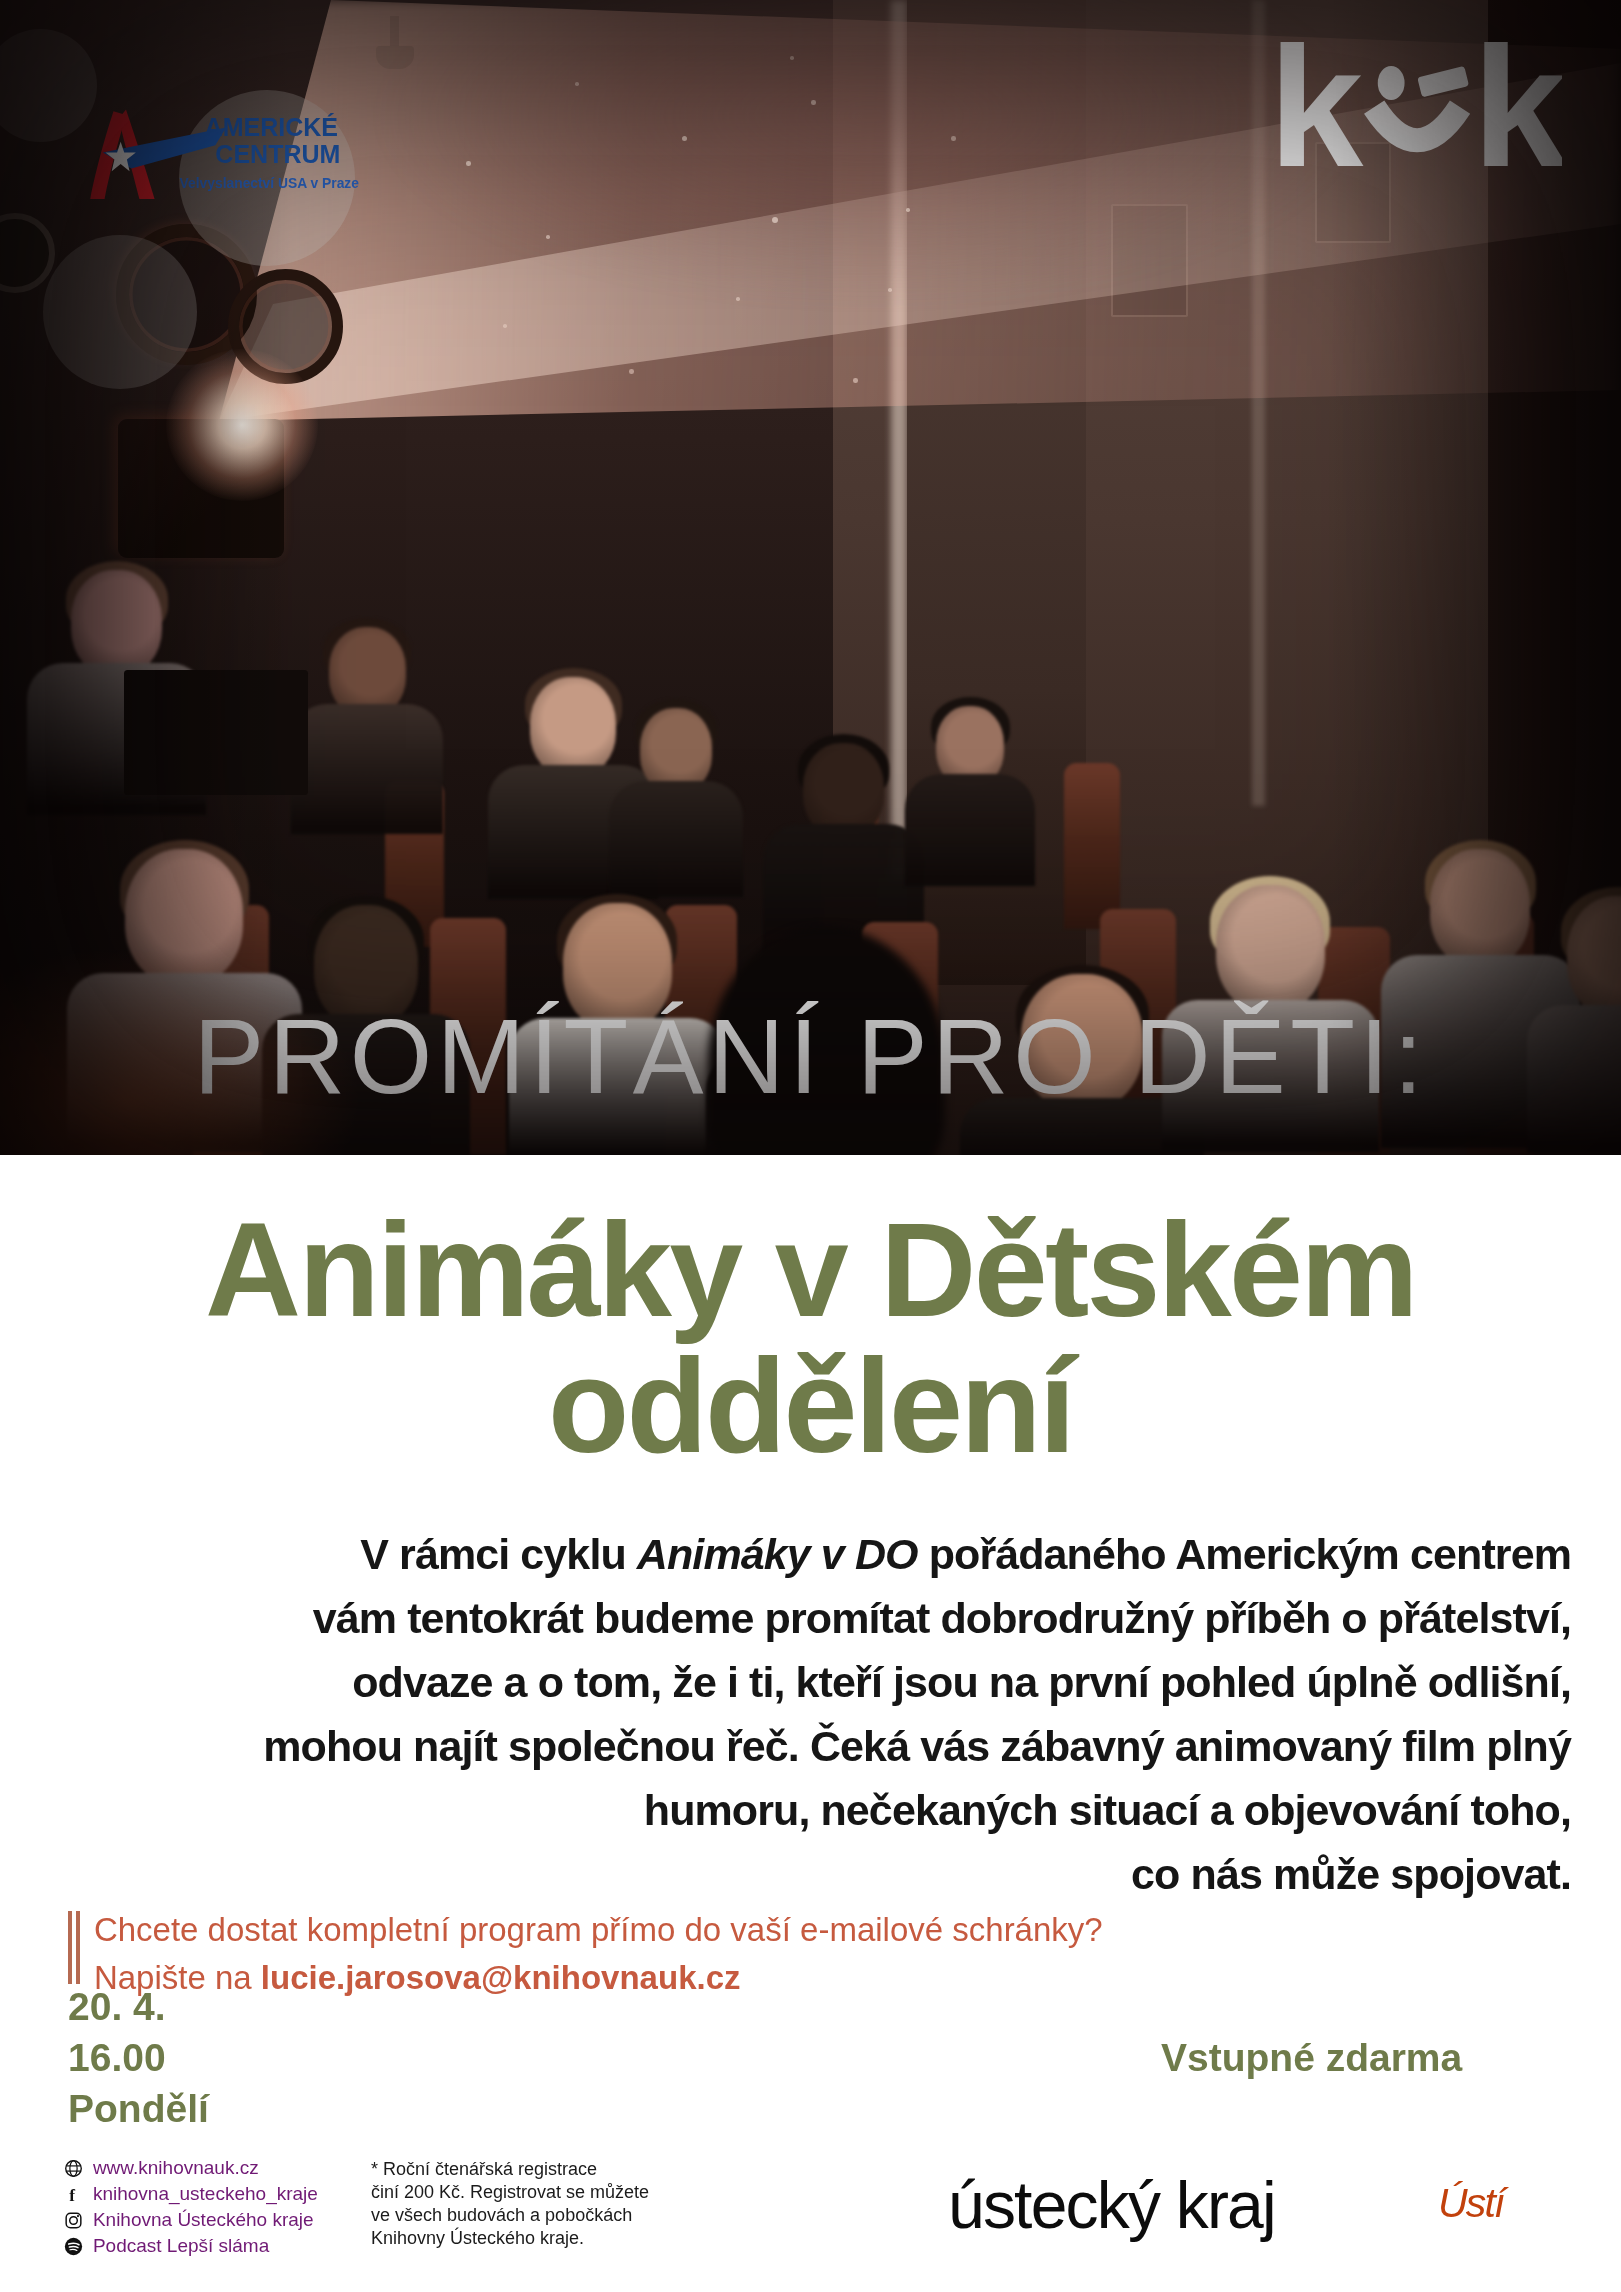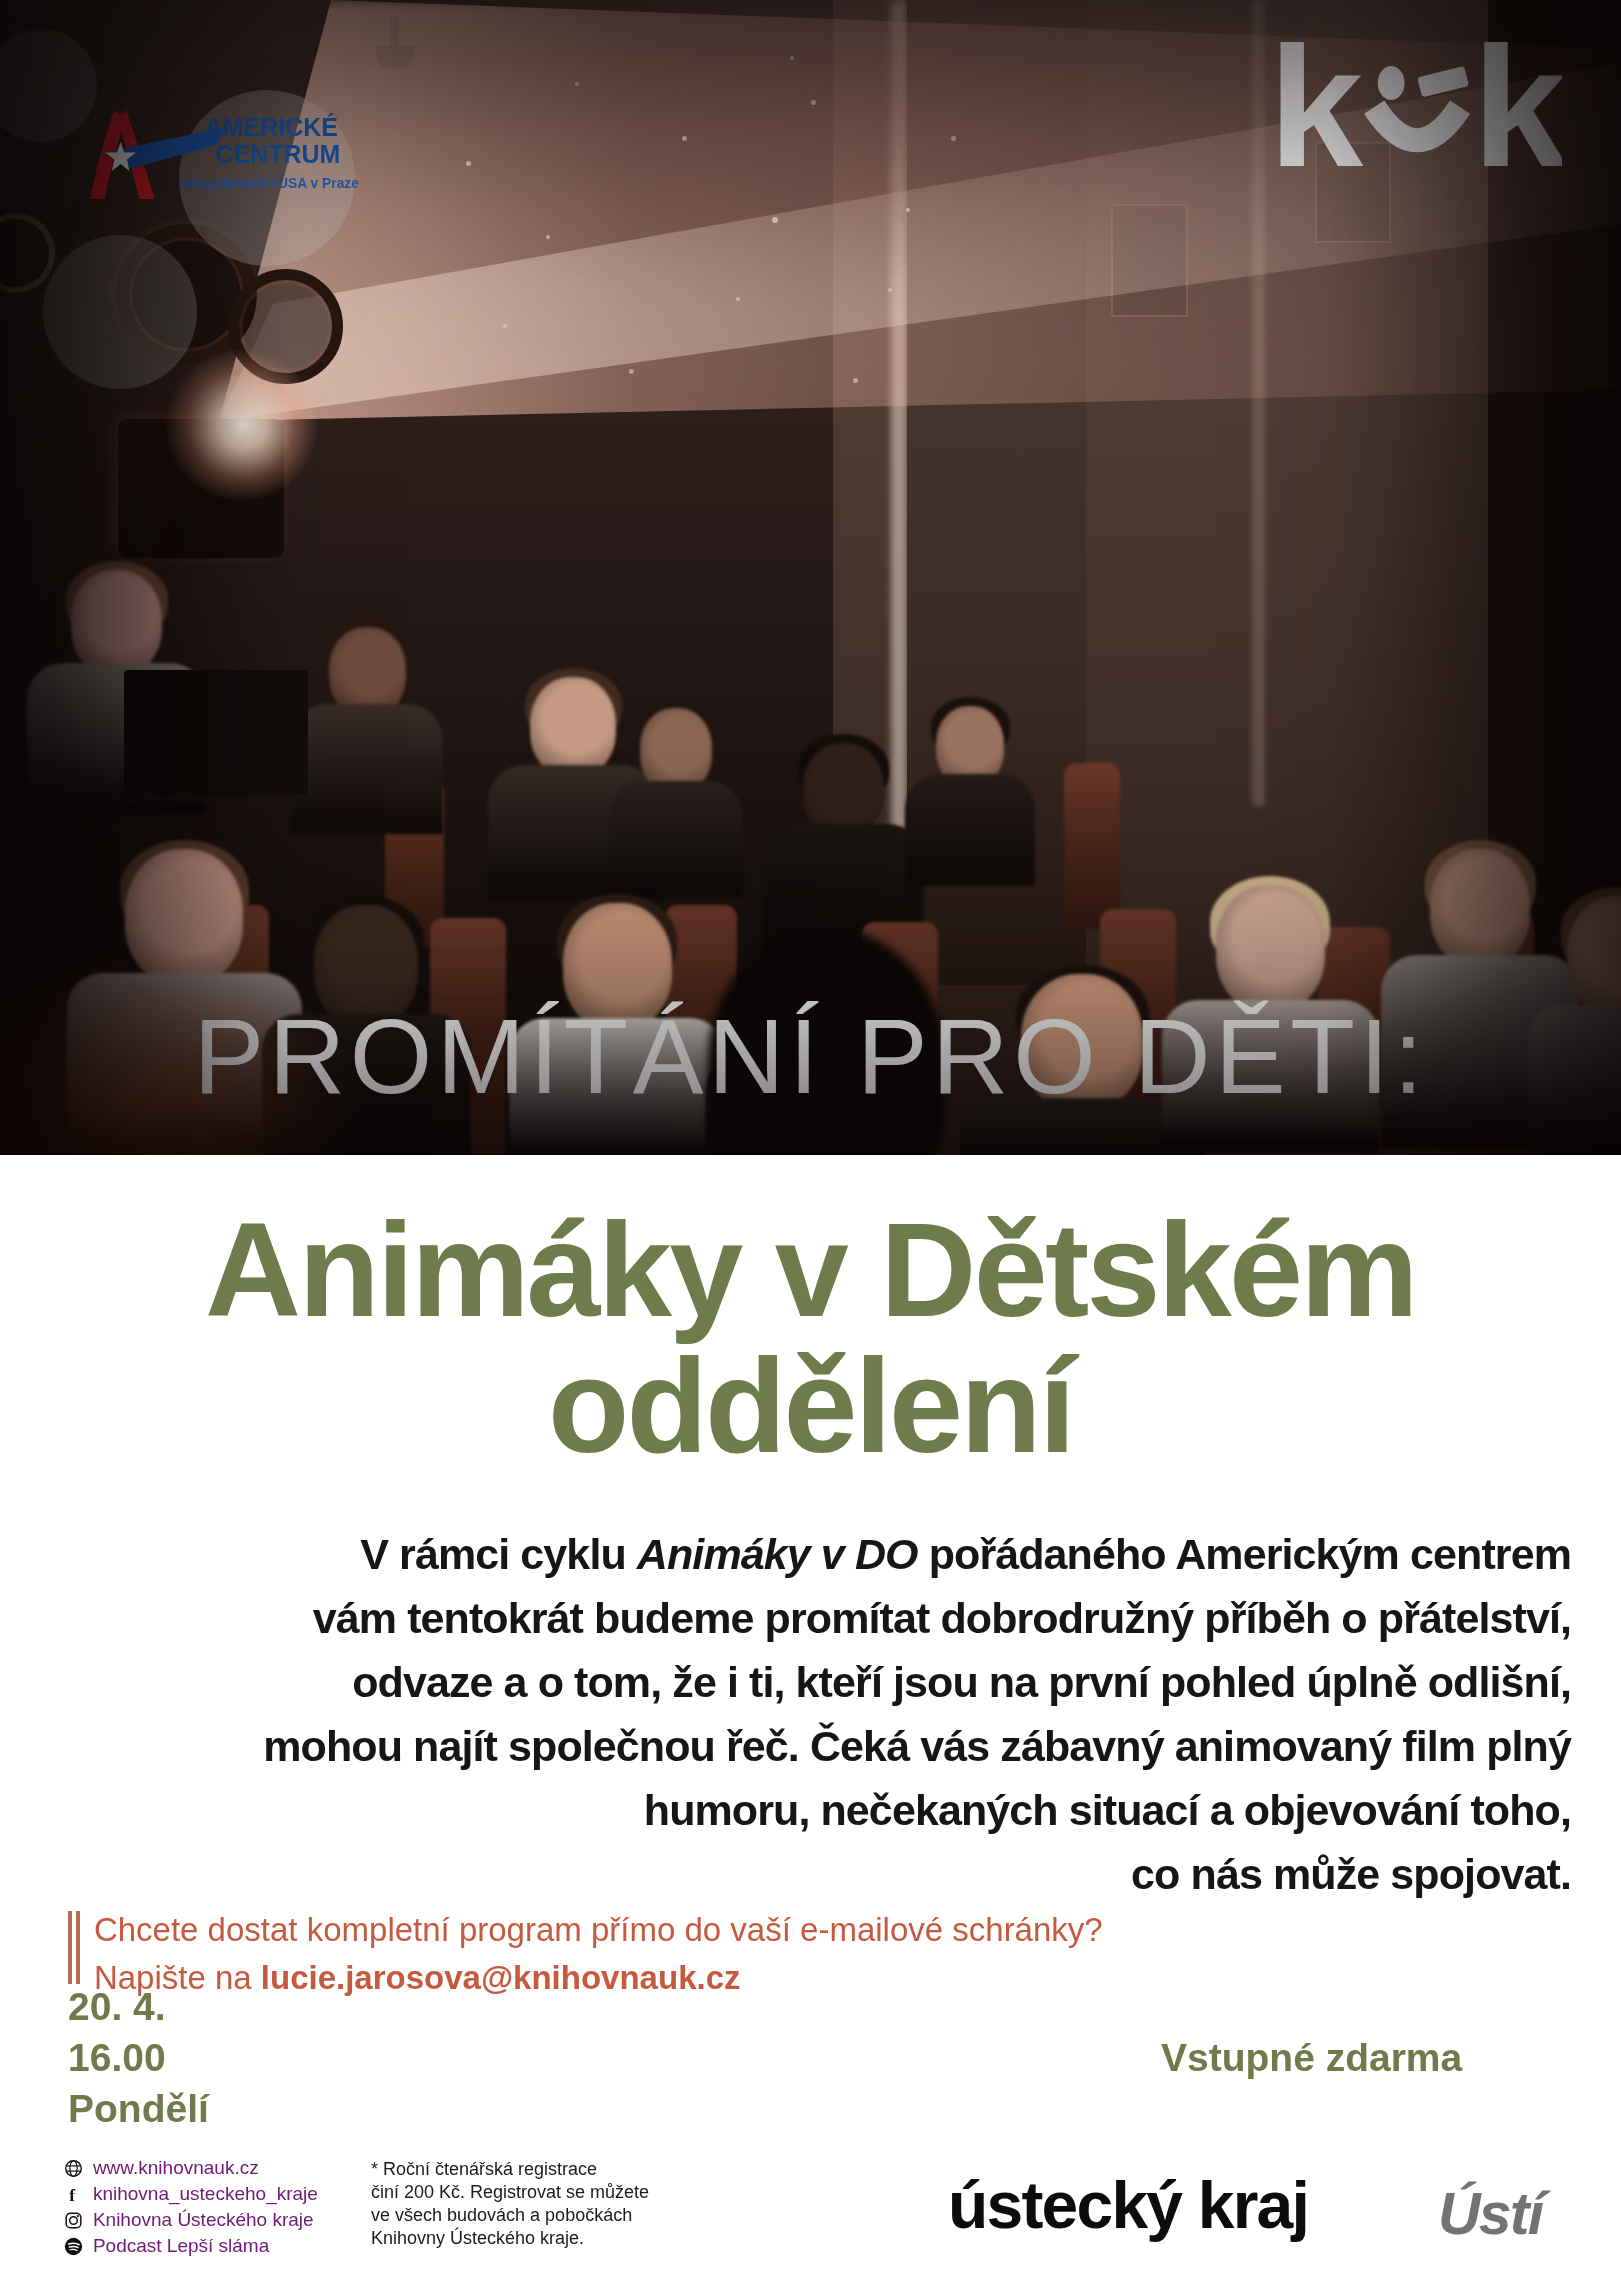--- a/index.html
+++ b/index.html
@@ -88,24 +88,24 @@
   .event.c1{left:68px;top:1981px;}
   .event.c2{left:564px;top:2032px;}
   .event.c3{left:1161px;top:2032px;}
 
   .footer-links{position:absolute;left:64px;top:2155px;font-size:19px;line-height:26px;color:#701a75;}
   .footer-links .row{display:flex;align-items:center;gap:9.9px;}
   .footer-links svg{display:block;}
   .fnote{position:absolute;top:2158px;font-size:18px;line-height:23px;color:#1b1b1b;}
   .fnote.n1{left:371px;}
   .fnote.n2{left:648px;}
-  .logo-region{position:absolute;left:948px;top:2167px;font-size:66px;font-weight:700;
+  .logo-region{position:absolute;left:948px;top:2167px;font-size:66px;font-weight:400;
         letter-spacing:-1.8px;color:#0c0c0c;}
-  .logo-city{position:absolute;left:1438px;top:2180px;font-size:59px;font-weight:700;font-style:italic;
-        letter-spacing:-1.8px;color:#737373;}
+  .logo-city{position:absolute;left:1438px;top:2180px;font-size:41px;font-weight:400;font-style:italic;
+        letter-spacing:-1.8px;color:#c2410c;}
 </style>
 </head>
 <body>
 
 <div class="page">
 
   <div class="photo">
     <div class="wall"></div>
     <div class="door-light"></div>
     <div class="door-panel"></div>

